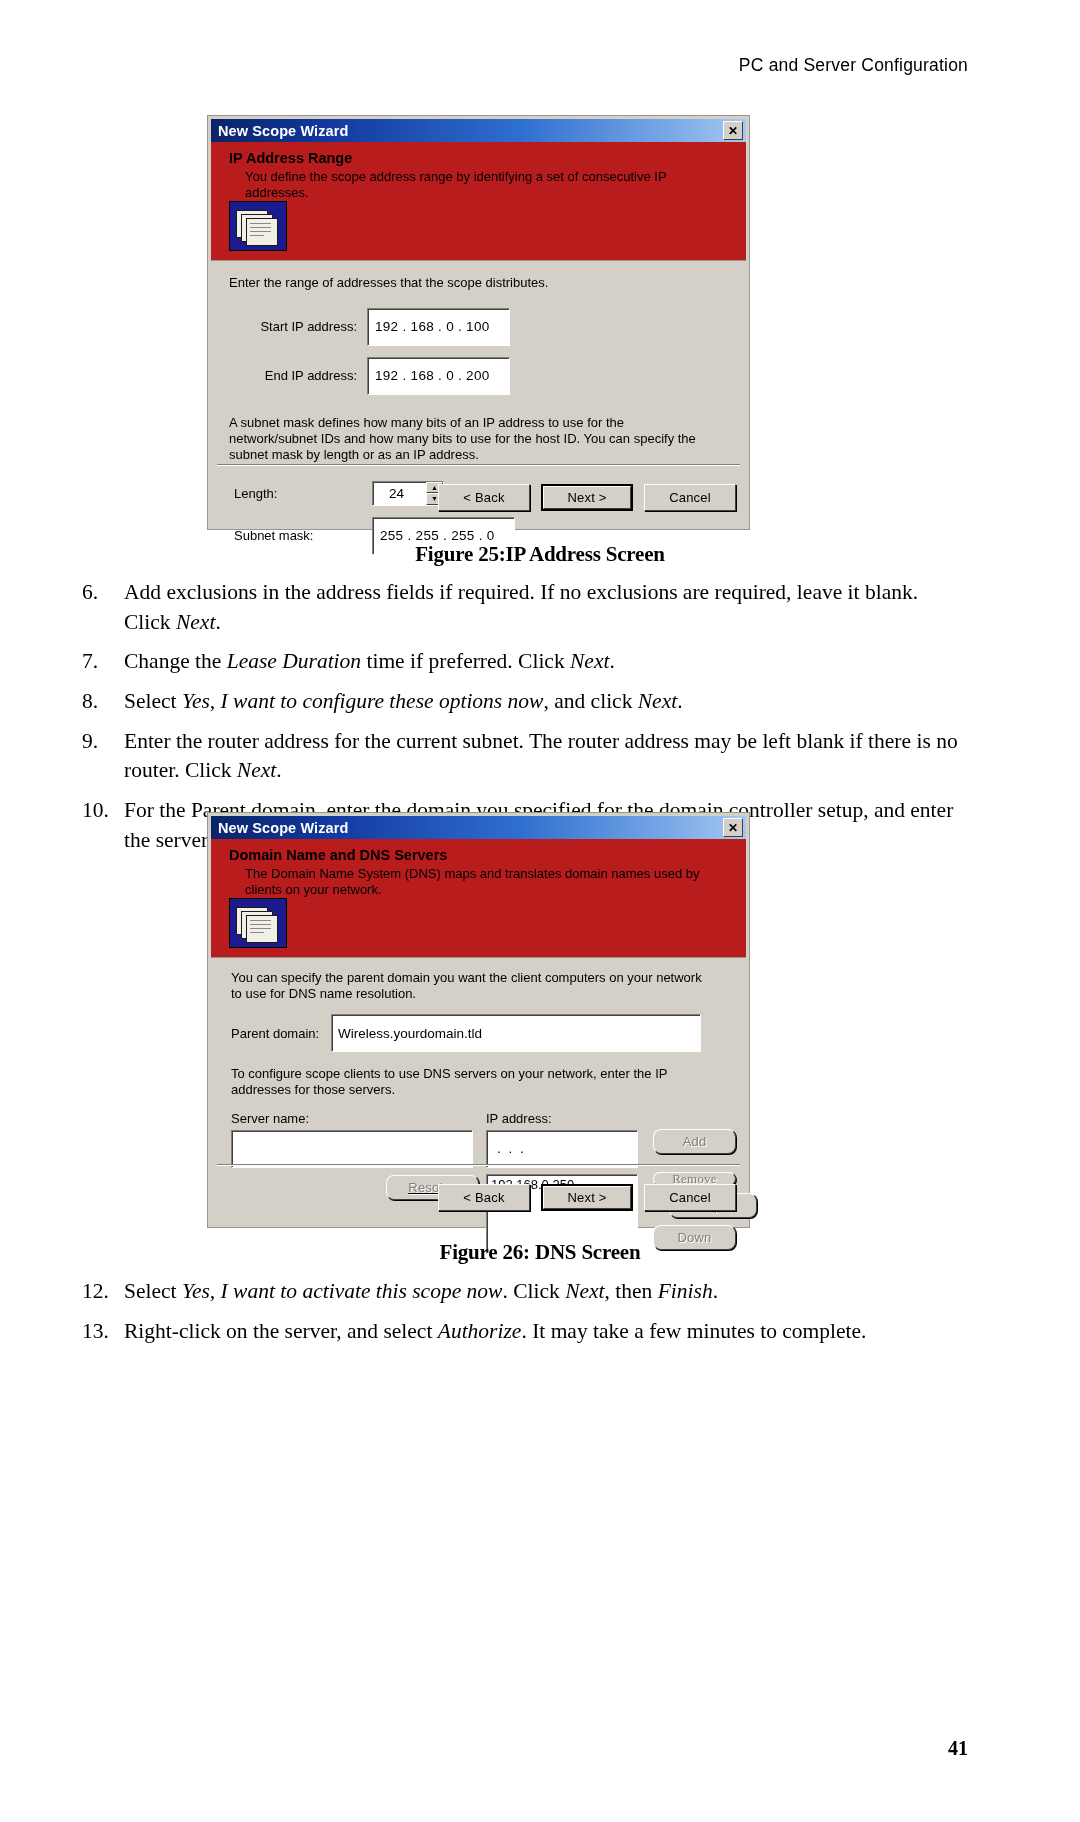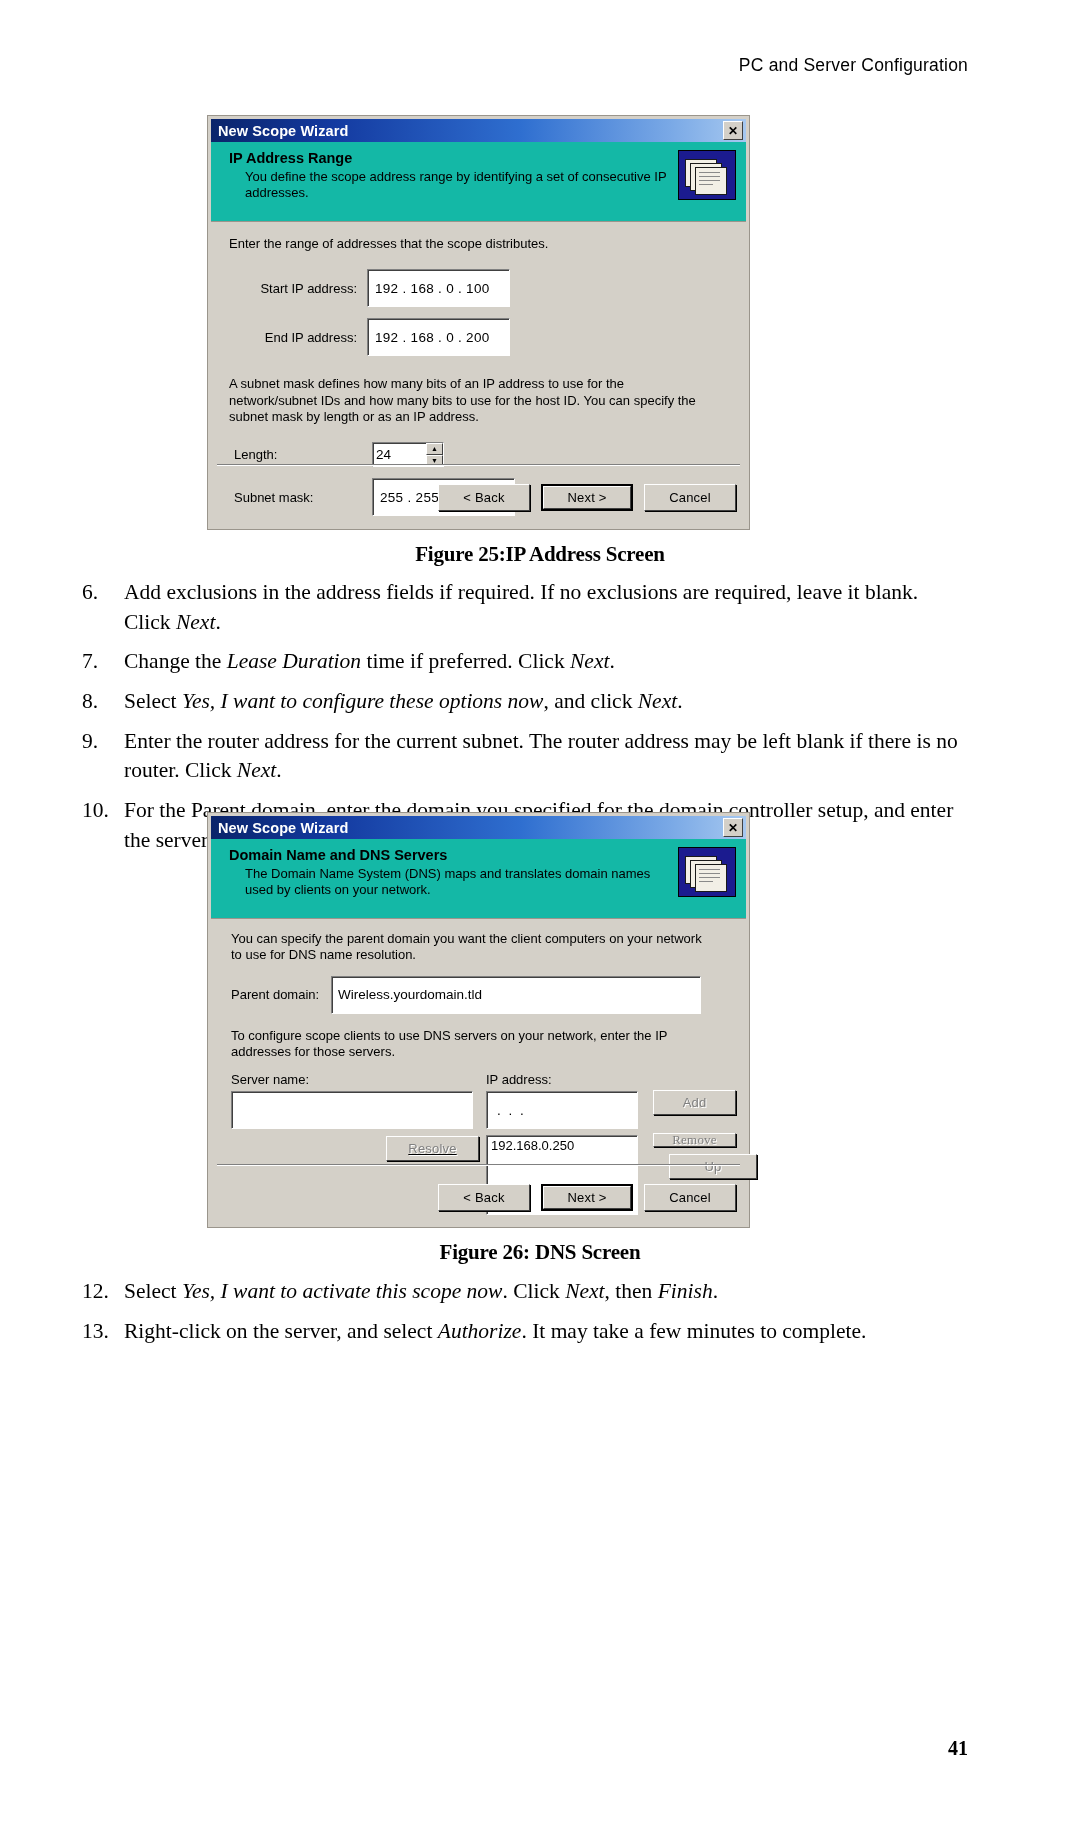--- a/index.html
+++ b/index.html
@@ -76,26 +76,27 @@
     background:#d4d0c8;
     border:1px solid #ffffff;
     border-right-color:#404040; border-bottom-color:#404040;
     display:flex; align-items:center; justify-content:center;
     color:#000; font-size:12px; font-weight:bold;
     font-family:"Liberation Sans", sans-serif;
     line-height:1;
   }
 
   .banner {
-    background:#14b8a6;
+    background:#b91c1c;
     border-bottom:1px solid #9a958c;
     padding:8px 10px 9px 18px;
     display:flex; align-items:flex-start;
     min-height:62px;
     position:relative;
+    flex-direction:column;
   }
   .banner-text { flex:1 1 auto; padding-right:8px; }
   .banner-title {
     font-size:14.5px; font-weight:bold; color:#000;
     margin-bottom:3px;
   }
   .banner-desc {
     font-size:13px; color:#000; line-height:1.22;
     padding-left:16px;
   }
@@ -145,21 +146,21 @@
   .ipbox { justify-content:flex-start; letter-spacing:0.3px; padding-left:7px; }
 
   .spin {
     display:flex; align-items:stretch;
     border:1px solid #808080;
     border-right-color:#ffffff; border-bottom-color:#ffffff;
     box-shadow:inset 1px 1px 0 #404040;
     background:#fff;
     box-sizing:border-box;
   }
-  .spin .val { flex:1 1 auto; font-size:13.5px; padding:0 3px; display:flex; align-items:center; }
+  .spin .val { flex:1 1 auto; font-size:13.5px; padding:0 16px; display:flex; align-items:center; }
   .spin .arrows { flex:0 0 17px; display:flex; flex-direction:column; }
   .spin .arrows div {
     flex:1 1 50%;
     background:#d4d0c8;
     border:1px solid #ffffff;
     border-right-color:#404040; border-bottom-color:#404040;
     display:flex; align-items:center; justify-content:center;
     font-size:7px; line-height:1;
   }
 
@@ -176,21 +177,21 @@
     letter-spacing:0.2px;
   }
   .btn.default { border:2px solid #000; box-shadow:none; }
   .btn.default .inner {
     width:100%; height:100%;
     border:1px solid #ffffff;
     border-right-color:#404040; border-bottom-color:#404040;
     display:flex; align-items:center; justify-content:center;
     box-sizing:border-box;
   }
-  .btn.disabled { color:#808080; text-shadow:1px 1px 0 #ffffff; }
+  .btn.disabled { color:#808080; text-shadow:1px 1px 0 #ffffff;border-radius:8px; }
 
   .btnbar { position:absolute; display:flex; gap:11px; }
   .label-sm { font-size:13px; color:#000; }
 </style>
 </head>
 <body>
 
 <div class="page">
 
   <div class="doc-header">PC and Server Configuration</div>

